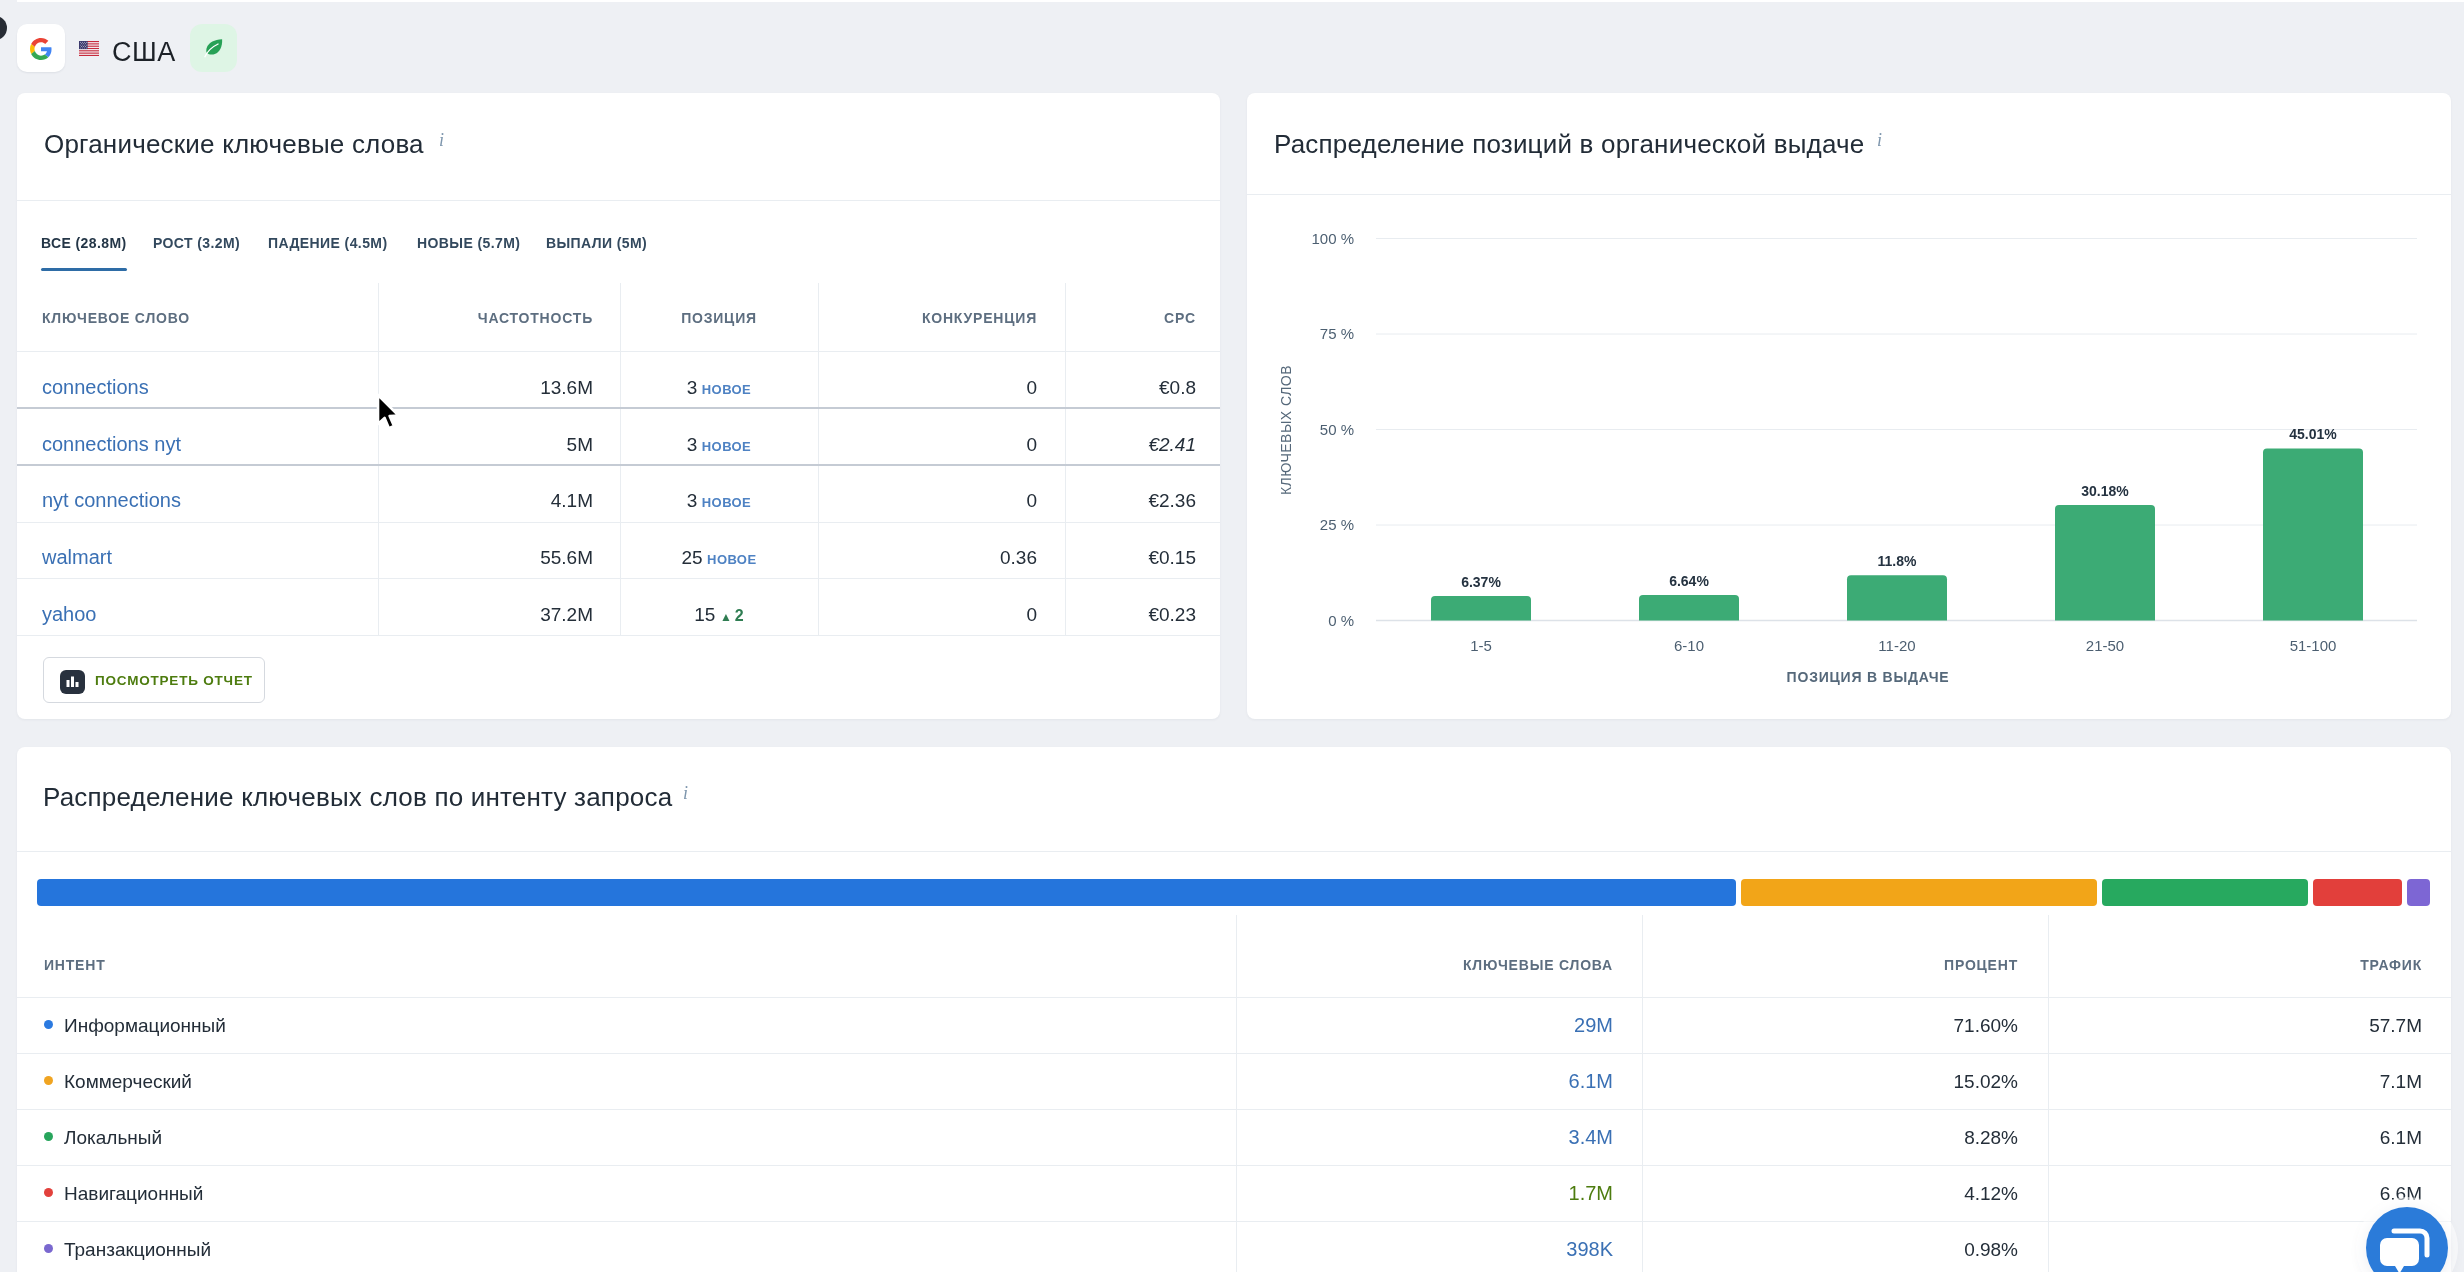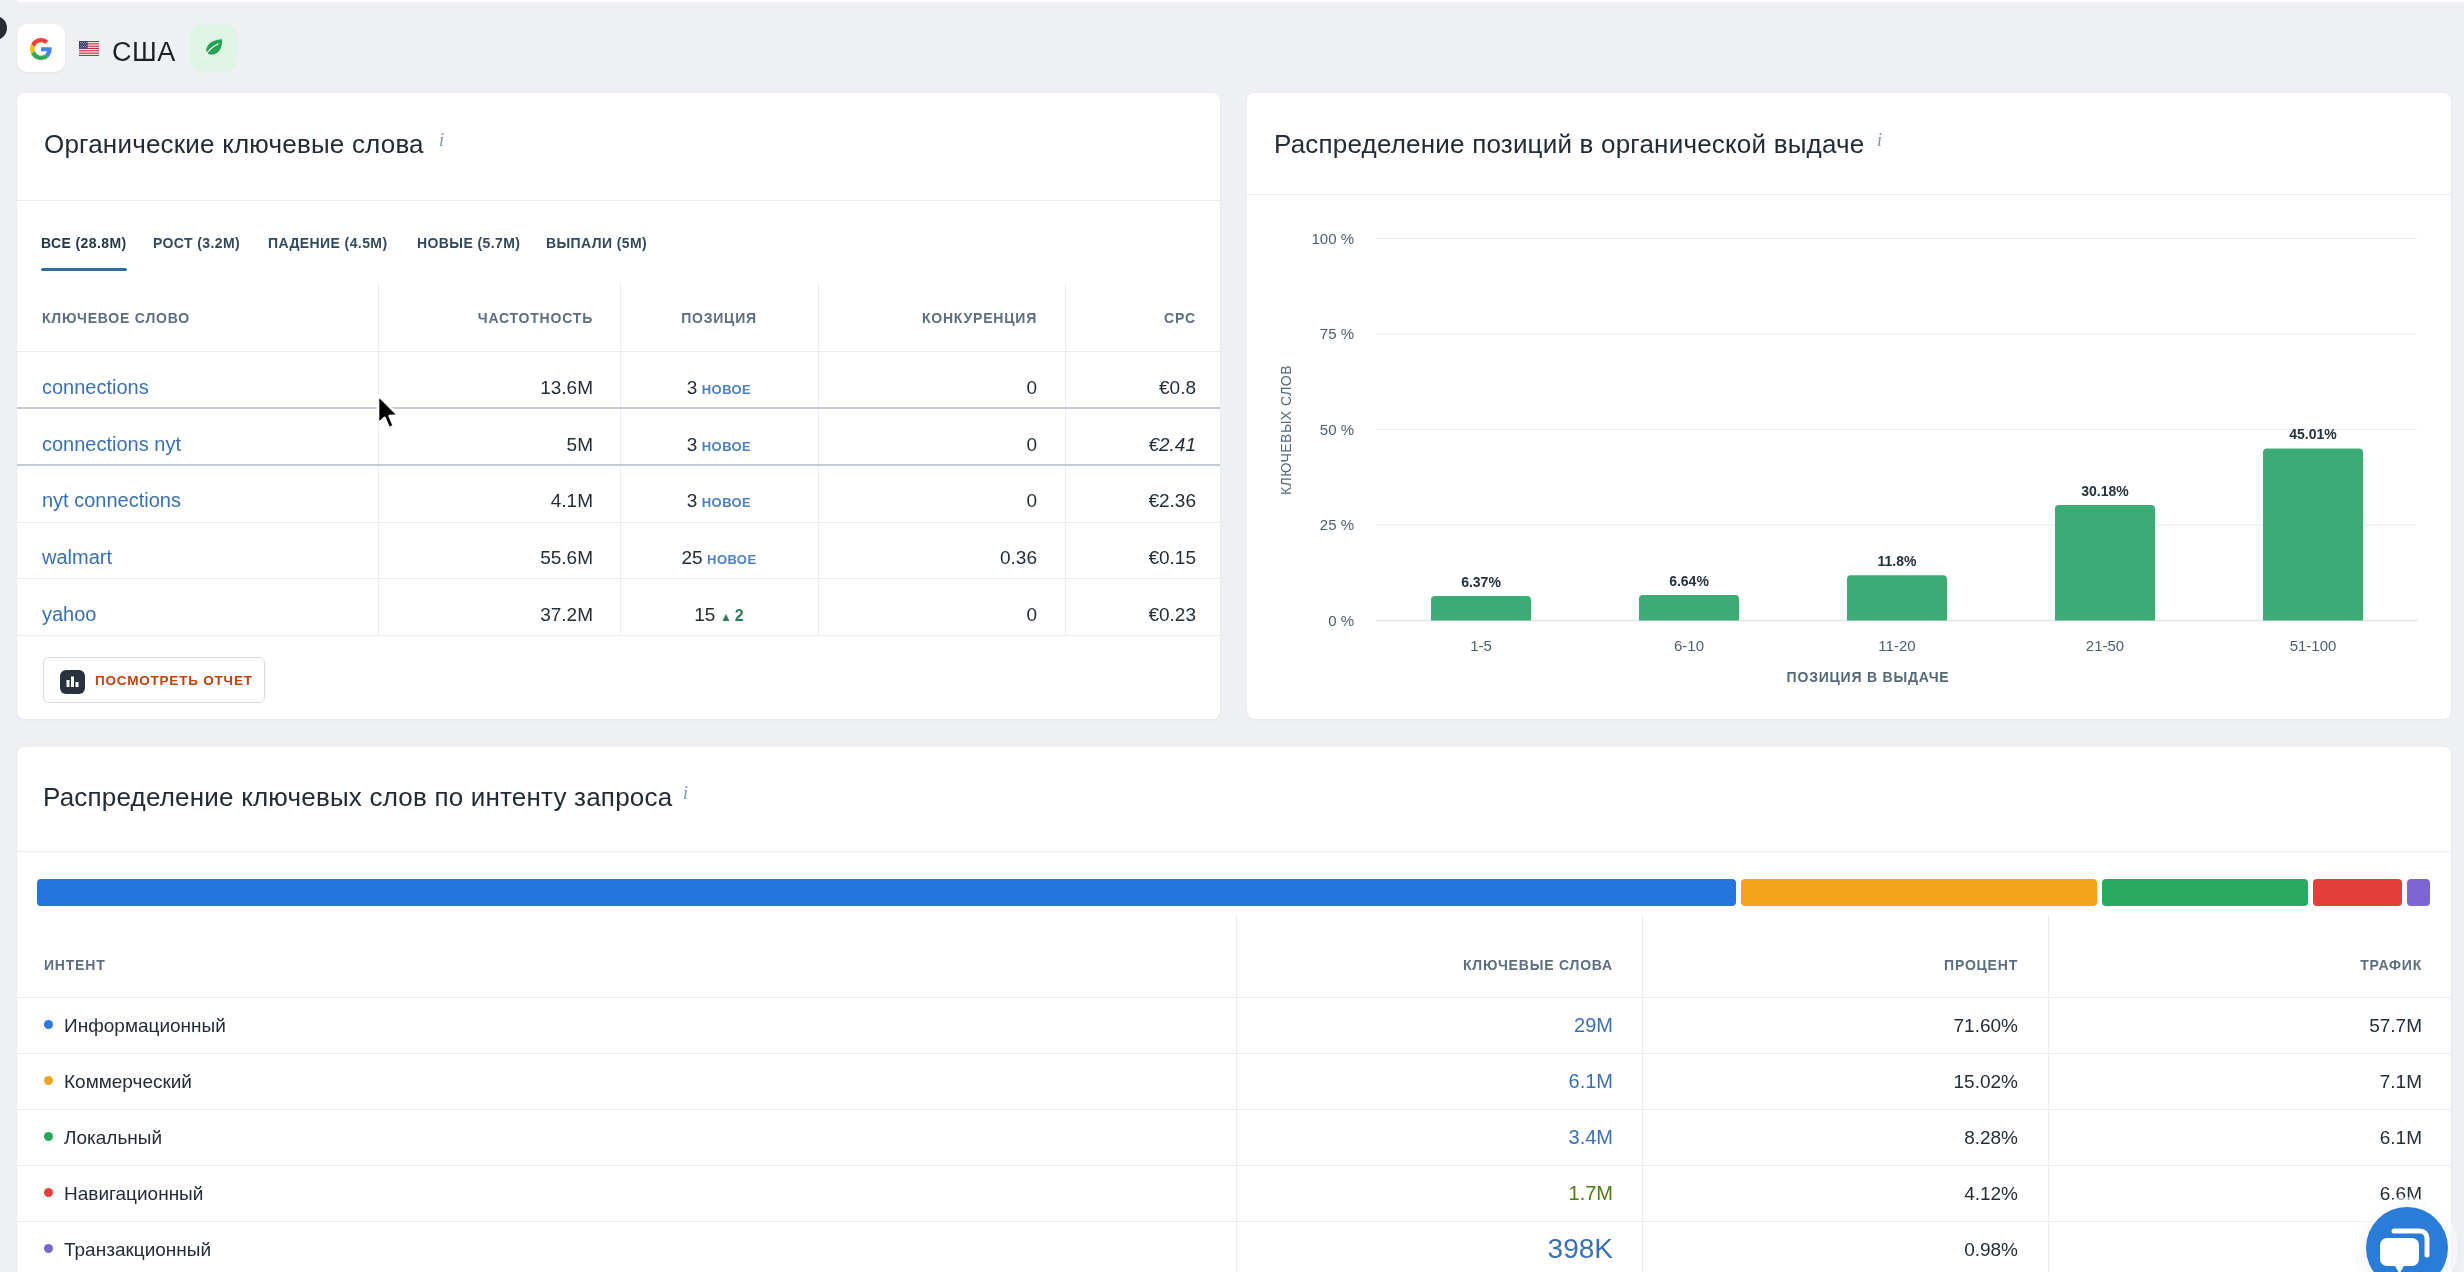--- a/index.html
+++ b/index.html
@@ -132,21 +132,21 @@
 <div class="num" style="left:818px;top:605px;width:219px;text-align:right;">0</div>
 <div class="num" style="left:818px;top:605px;width:378px;text-align:right;padding-left:45px;">€0.23</div>
 
 <div class="abs" style="left:43px;top:657px;width:222px;height:46px;border:1px solid #d5d9df;border-radius:6px;background:#fff;"></div>
 <div class="abs" style="left:60px;top:670px;width:25px;height:24px;background:#28313e;border-radius:6px;"></div>
 <svg class="abs" style="left:60px;top:670px;" width="25" height="24" viewBox="0 0 25 24">
   <rect x="6.5" y="10" width="3" height="7" fill="#fff"></rect>
   <rect x="11" y="6.5" width="3" height="10.5" fill="#fff"></rect>
   <rect x="15.5" y="12" width="3" height="5" fill="#fff"></rect>
 </svg>
-<div class="abs" style="left:95px;top:674px;font-size:13.5px;font-weight:bold;color:#c2410c;letter-spacing:.8px;line-height:14px;">ПОСМОТРЕТЬ ОТЧЕТ</div>
+<div class="abs" style="left:95px;top:674px;font-size:13.5px;font-weight:bold;color:#4d7c0f;letter-spacing:.8px;line-height:14px;">ПОСМОТРЕТЬ ОТЧЕТ</div>
 
 <div class="card" style="left:1247px;top:93px;width:1204px;height:626px;"></div>
 <div class="ttl" style="left:1274px;top:131px;">Распределение позиций в органической выдаче</div>
 <div class="inf" style="left:1877px;top:131px;">i</div>
 <div class="hline" style="left:1247px;top:194px;width:1204px;"></div>
 
 <svg class="abs" style="left:1247px;top:93px;" width="1204" height="626" viewBox="0 0 1204 626">
   <g stroke="#e8ecf0" stroke-width="1">
     <line x1="129" y1="145.5" x2="1170" y2="145.5"></line>
     <line x1="129" y1="241" x2="1170" y2="241"></line>
@@ -230,21 +230,21 @@
 <div class="num" style="left:2048px;top:1128px;width:374px;text-align:right;">6.1M</div>
 
 <div class="dot" style="left:44px;top:1188px;background:#e2413c;"></div>
 <div class="lbl" style="left:64px;top:1184px;">Навигационный</div>
 <div class="abs" style="left:1236px;top:1183px;width:377px;text-align:right;font-size:20px;line-height:20px;color:#4d7c0f;">1.7M</div>
 <div class="num" style="left:1642px;top:1184px;width:376px;text-align:right;">4.12%</div>
 <div class="num" style="left:2048px;top:1184px;width:374px;text-align:right;">6.6M</div>
 
 <div class="dot" style="left:44px;top:1244px;background:#7a68cf;"></div>
 <div class="lbl" style="left:64px;top:1240px;">Транзакционный</div>
-<div class="abs" style="left:1236px;top:1239px;width:377px;text-align:right;font-size:28px;line-height:20px;color:#3a70b4;">398K</div>
+<div class="abs" style="left:1236px;top:1239px;width:377px;text-align:right;font-size:20px;line-height:20px;color:#3a70b4;">398K</div>
 <div class="num" style="left:1642px;top:1240px;width:376px;text-align:right;">0.98%</div>
 
 <div class="abs" style="left:2366px;top:1207px;width:82px;height:82px;border-radius:50%;background:#2b7bd9;box-shadow:0 0 0 10px rgba(255,255,255,.55), 0 4px 16px rgba(20,40,80,.18);"></div>
 <svg class="abs" style="left:2366px;top:1207px;" width="82" height="82" viewBox="0 0 82 82">
   <path d="M28 24 h26 a7 7 0 0 1 7 7 v17" fill="none" stroke="#fff" stroke-width="5" stroke-linecap="round"></path>
   <path d="M21 31 h25 a7 7 0 0 1 7 7 v14 a7 7 0 0 1 -7 7 h-8 l-4.5 7.5 -4.5 -7.5 h-8 a7 7 0 0 1 -7 -7 v-14 a7 7 0 0 1 7 -7 z" fill="#fff"></path>
 </svg>
 
 <svg class="abs" style="left:374px;top:393px;" width="30" height="42" viewBox="0 0 30 42">
   <path d="M4 2 L4 31 L10.6 24.9 L14.9 35.2 L20 33 L15.6 23 L24.5 22.6 Z" fill="#000" stroke="#fff" stroke-width="2.6" stroke-linejoin="round"></path>

